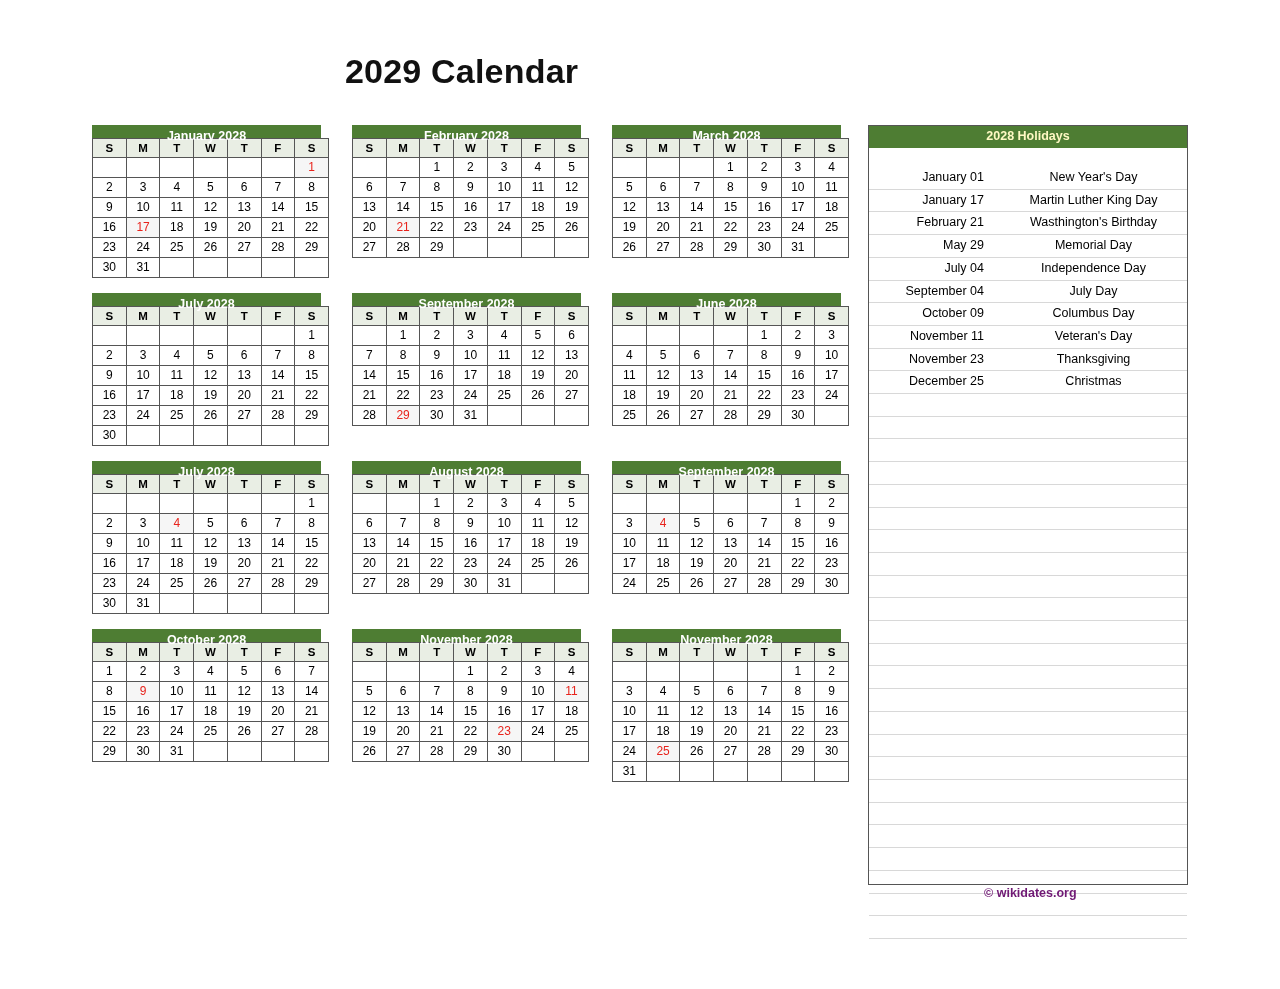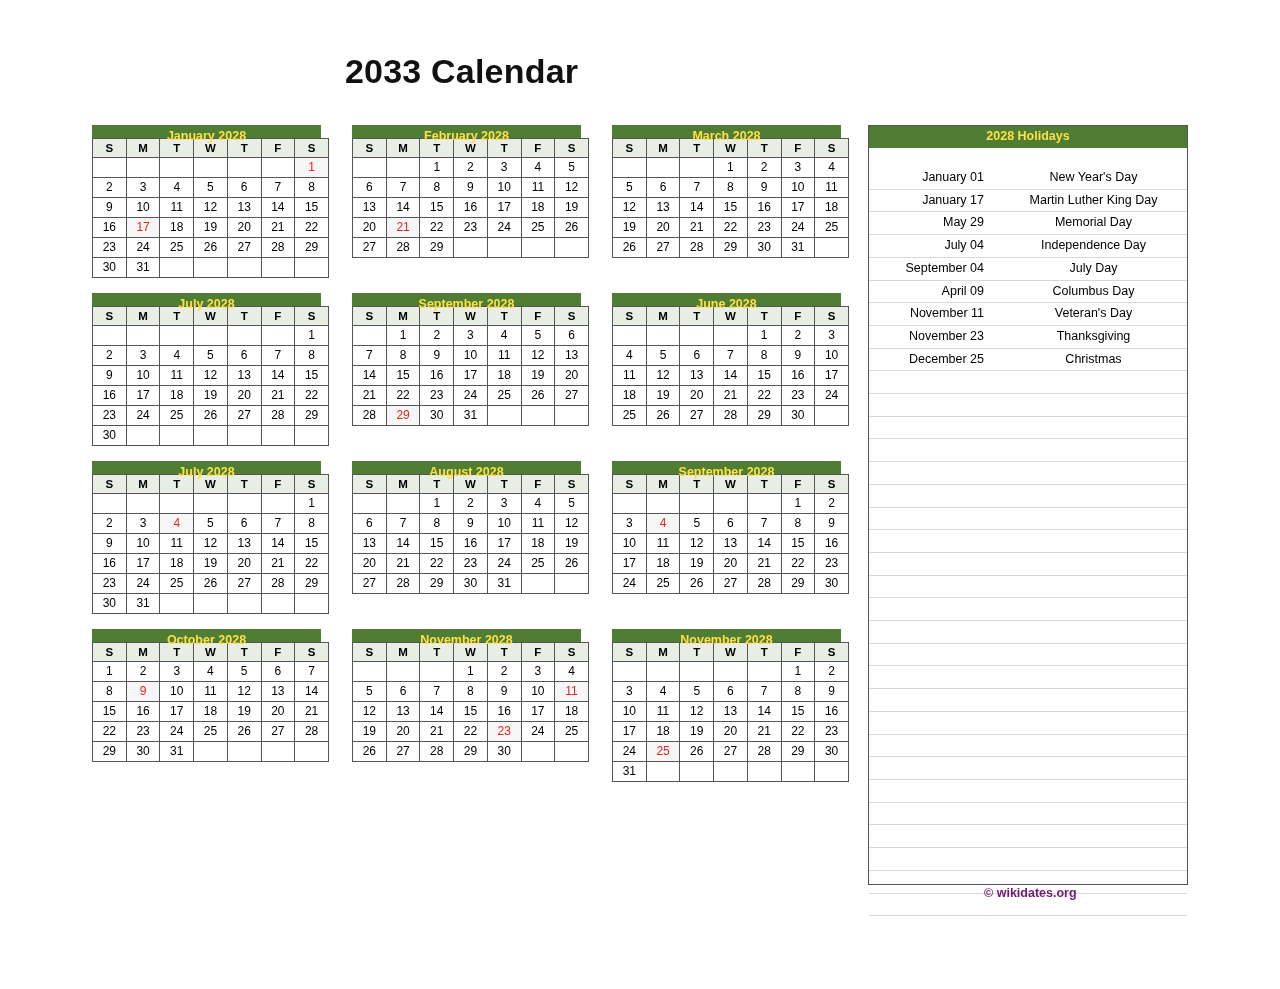--- a/index.html
+++ b/index.html
@@ -38,21 +38,21 @@
   .month-row {
     display: flex;
     gap: 31px;
     margin-bottom: 15px;
   }
   .month {
     width: 229px;
   }
   .month-header {
     background: #4e7d33;
-    color: #fde047;
+    color: #ffffff;
     font-size: 12.5px;
     font-weight: bold;
     text-align: center;
     padding: 4px 0 4px 0;
     height: 13px;
     line-height: 13px;
     border: 1px solid #4e7d33;
     box-sizing: border-box;
   }
   table.cal {
@@ -89,21 +89,21 @@
     left: 868px;
     top: 125px;
     width: 320px;
     border: 1px solid #555555;
     box-sizing: border-box;
     background: #ffffff;
     height: 760px;
   }
   .holidays-header {
     background: #4e7d33;
-    color: #fde047;
+    color: #fef9c3;
     font-size: 12.5px;
     font-weight: bold;
     text-align: center;
     height: 21px;
     line-height: 21px;
     border-bottom: 1px solid #4e7d33;
   }
   table.hol {
     border-collapse: collapse;
     width: 100%;
@@ -135,21 +135,21 @@
     font-size: 12.5px;
     color: #701a75;
     font-weight: bold;
   }
 </style>
 </head>
 <body>
 
 <div class="page">
 
-  <div class="title">2033 Calendar</div>
+  <div class="title">2029 Calendar</div>
 
   <div class="months-area">
       <div class="month-row">
         <div class="month">
           <div class="month-header">January 2028</div>
           <table class="cal">
             <thead>
               <tr>
                 <th>S</th>
                 <th>M</th>
@@ -953,33 +953,37 @@
       <tbody>
           <tr>
             <td class="date">January 01</td>
             <td class="name">New Year's Day</td>
           </tr>
           <tr>
             <td class="date">January 17</td>
             <td class="name">Martin Luther King Day</td>
           </tr>
           <tr>
+            <td class="date">February 21</td>
+            <td class="name">Wasthington's Birthday</td>
+          </tr>
+          <tr>
             <td class="date">May 29</td>
             <td class="name">Memorial Day</td>
           </tr>
           <tr>
             <td class="date">July 04</td>
             <td class="name">Independence Day</td>
           </tr>
           <tr>
             <td class="date">September 04</td>
             <td class="name">July Day</td>
           </tr>
           <tr>
-            <td class="date">April 09</td>
+            <td class="date">October 09</td>
             <td class="name">Columbus Day</td>
           </tr>
           <tr>
             <td class="date">November 11</td>
             <td class="name">Veteran's Day</td>
           </tr>
           <tr>
             <td class="date">November 23</td>
             <td class="name">Thanksgiving</td>
           </tr>

